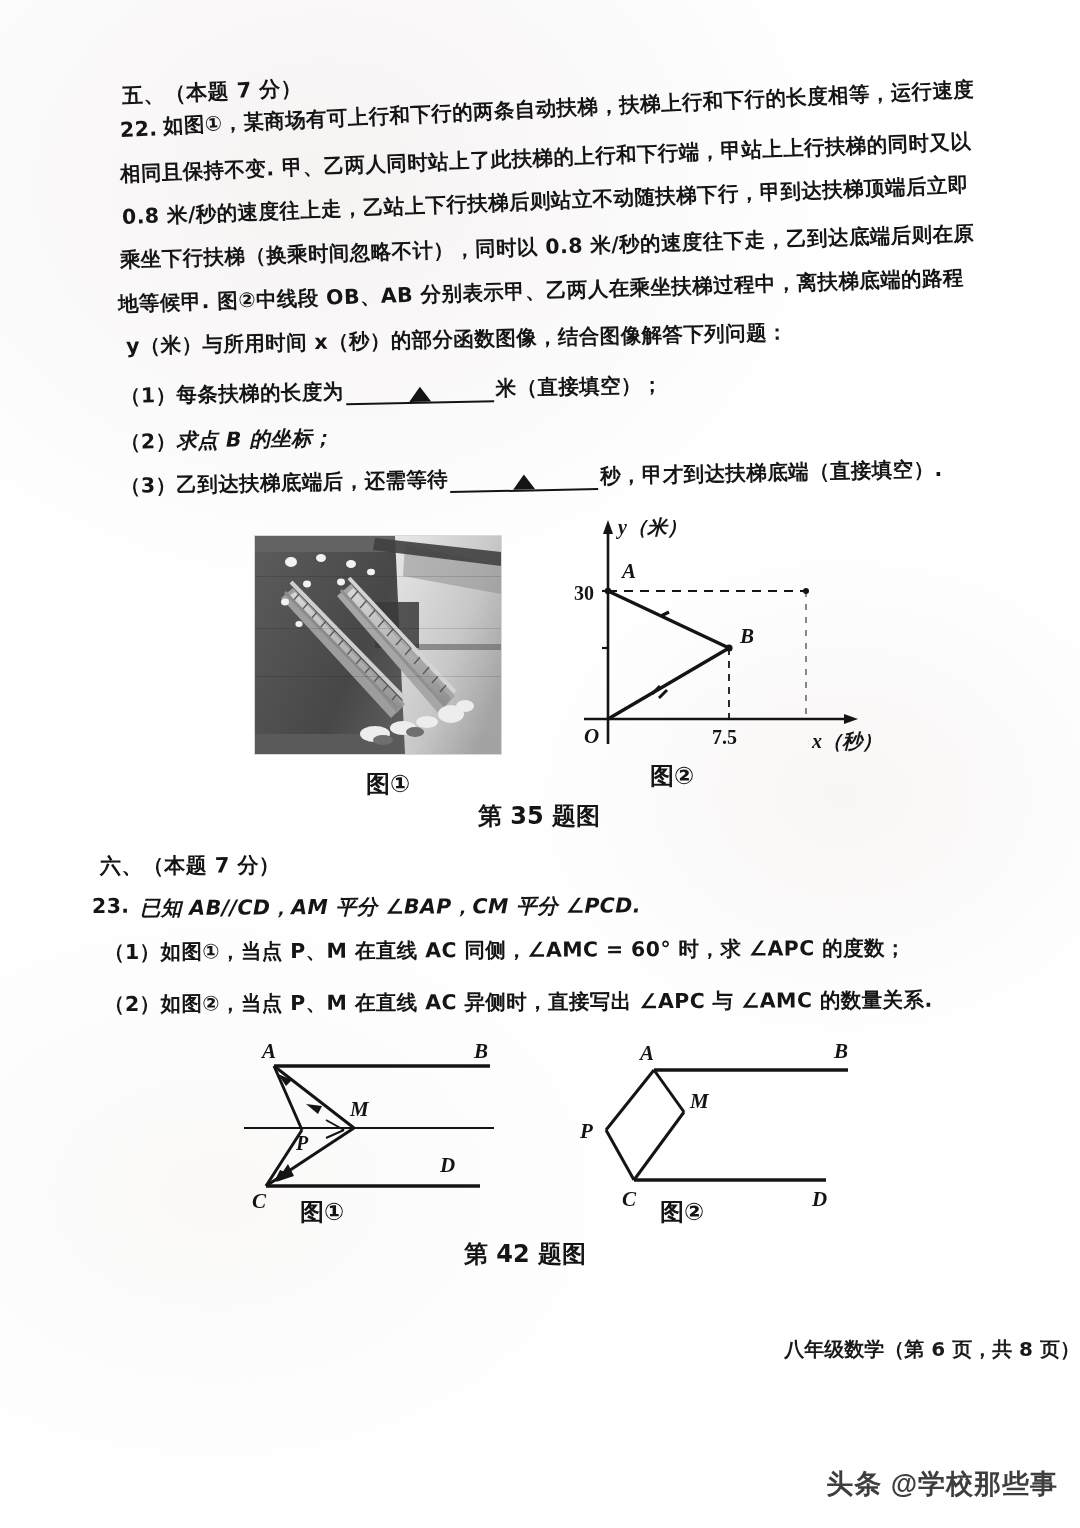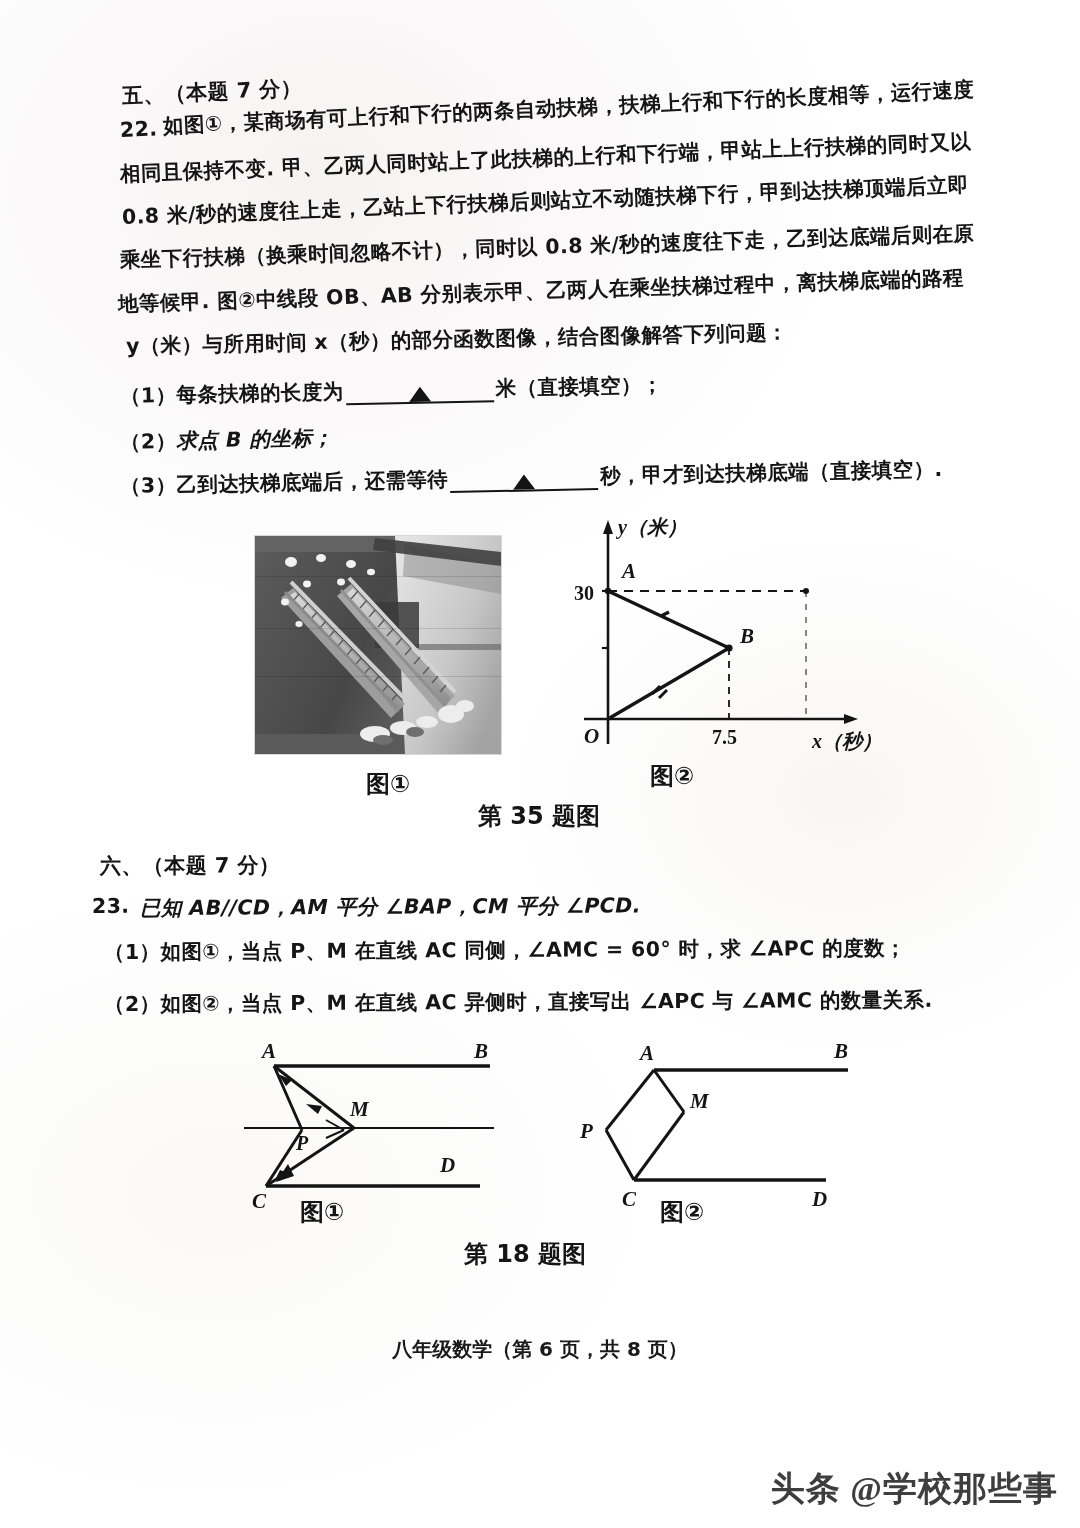--- a/index.html
+++ b/index.html
@@ -94,34 +94,34 @@
     font-weight: 700;
     font-size: 24px;
     color: #151515;
     white-space: nowrap;
   }
 
   .footer {
     position: absolute;
     left: 0; right: 0;
     top: 1336px;
-    text-align: center;
+    text-align: right;
     font-family: "DejaVu Sans", "Liberation Sans", sans-serif;
     font-weight: 700;
     font-size: 20px;
     color: #1a1a1a;
   }
 
   .watermark {
     position: absolute;
     right: 22px;
     top: 1466px;
-    font-family: Liberation Serif, serif;
+    font-family: Liberation Sans, sans-serif;
     font-weight: 700;
-    font-size: 34px;
+    font-size: 27px;
     color: #2e2e2e;
     letter-spacing: 1px;
     opacity: 0.92;
     white-space: nowrap;
   }
 
   svg text {
     font-family: "Liberation Serif", "DejaVu Serif", serif;
     fill: #141414;
   }
@@ -358,19 +358,19 @@
     <text x="64" y="26" font-size="21" font-style="italic" font-weight="bold">A</text>
     <text x="258" y="24" font-size="21" font-style="italic" font-weight="bold">B</text>
     <text x="46" y="172" font-size="21" font-style="italic" font-weight="bold">C</text>
     <text x="236" y="172" font-size="21" font-style="italic" font-weight="bold">D</text>
     <text x="4" y="104" font-size="21" font-style="italic" font-weight="bold">P</text>
     <text x="114" y="74" font-size="21" font-style="italic" font-weight="bold">M</text>
   </svg>
 
   <div class="cap" style="left:660px; top:1196px;">图②</div>
 
-  <div class="cap" style="left:464px; top:1238px;">第 18 题图</div>
+  <div class="cap" style="left:464px; top:1238px;">第 42 题图</div>
 
   <div class="footer">八年级数学（第 6 页，共 8 页）</div>
 
   <div class="watermark">头条 @学校那些事</div>
 
 </div>
 
 </body></html>

